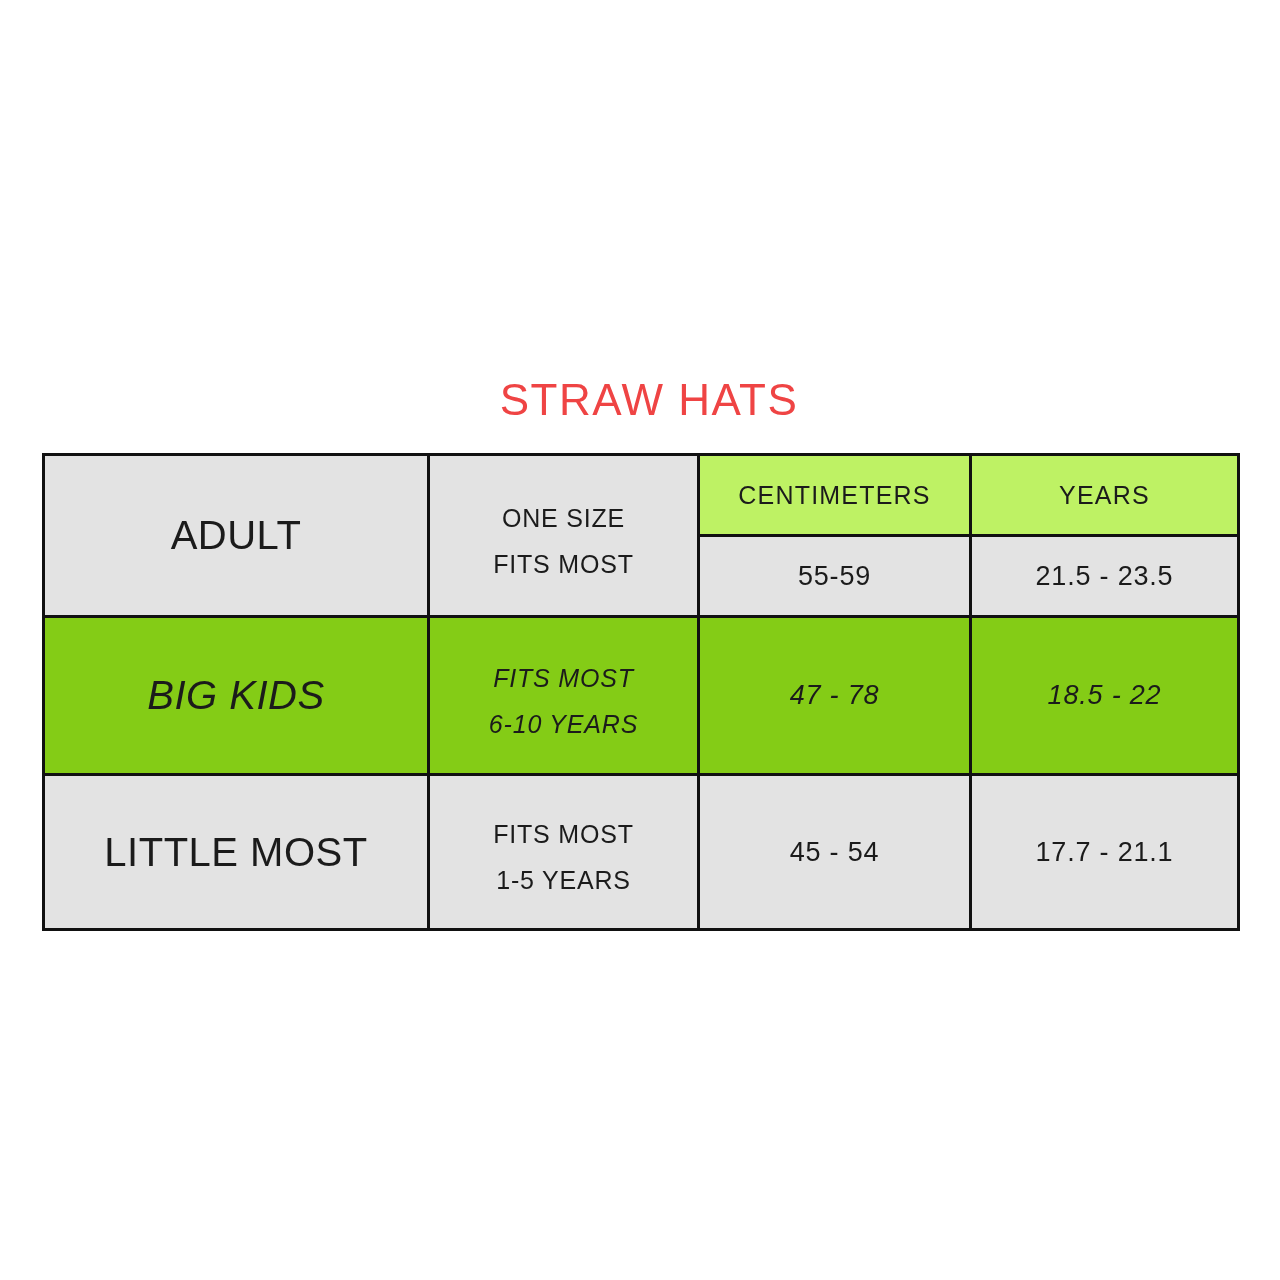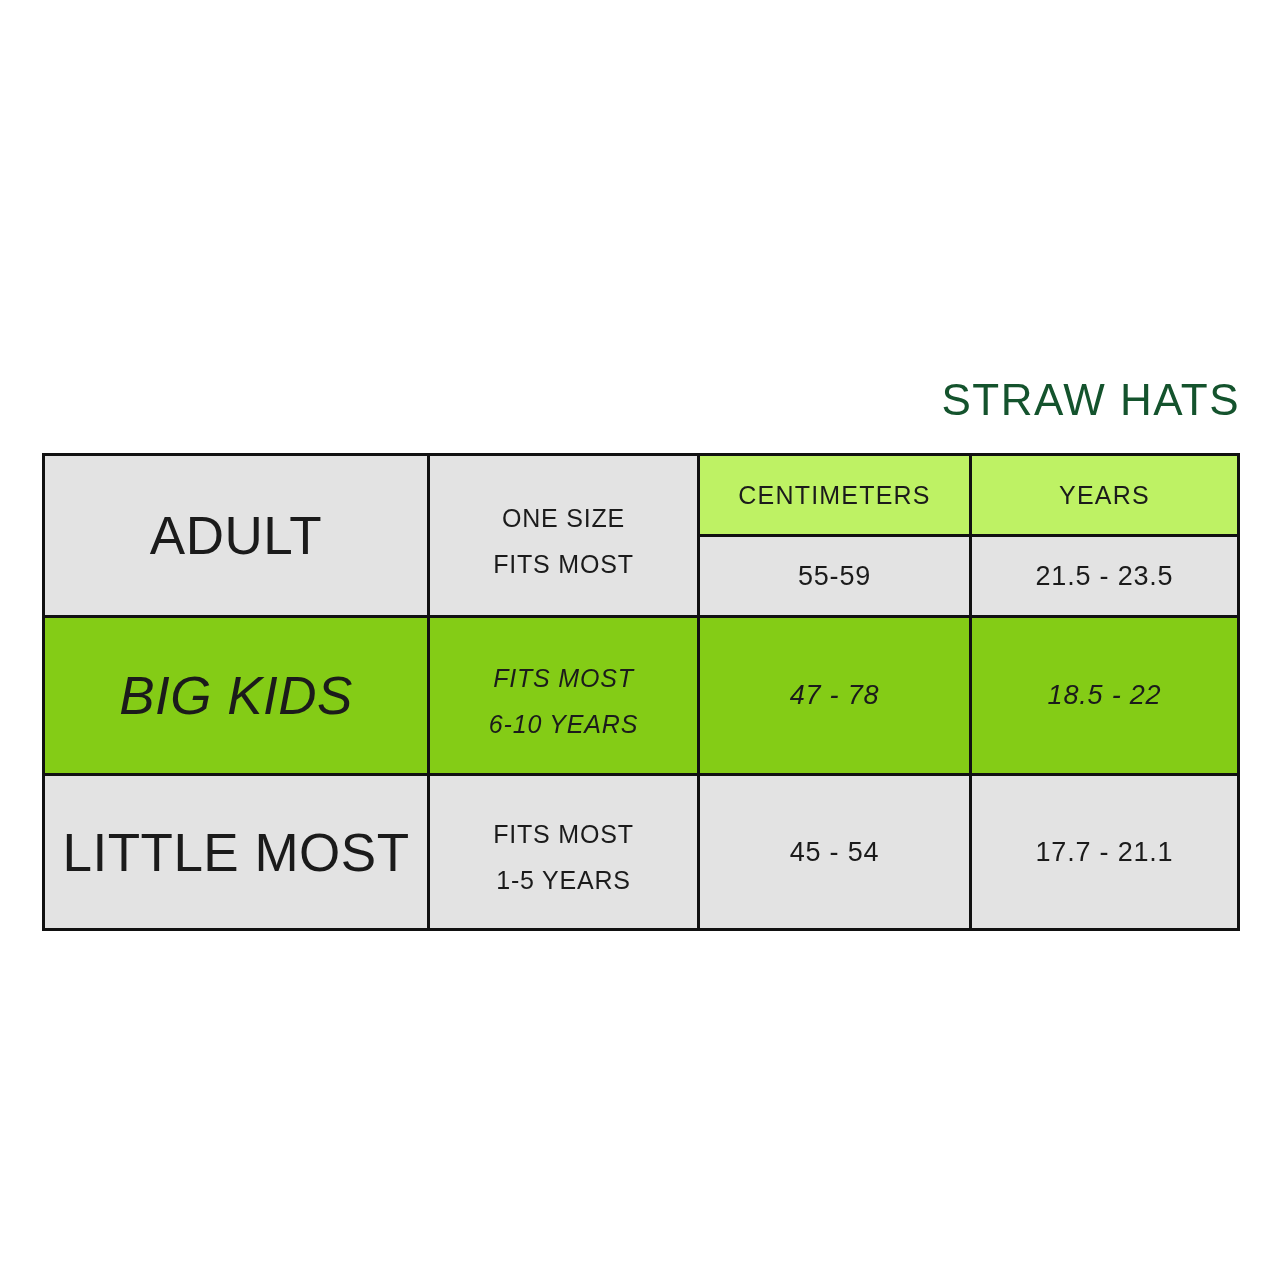--- a/index.html
+++ b/index.html
@@ -20,24 +20,24 @@
   }
 
   .chart-wrap {
     position: absolute;
     left: 40px;
     top: 375px;
     width: 1200px;
   }
 
   .chart-title {
-    text-align: right;
+    text-align: center;
     font-size: 44px;
     letter-spacing: 1.5px;
-    color: #14532d;
+    color: #ef4444;
     font-weight: 400;
     margin: 0 0 28px 0;
     padding-left: 18px;
   }
 
   table.size-table {
     border-collapse: collapse;
     width: 1195px;
     table-layout: fixed;
     margin-left: 2px;
@@ -52,21 +52,21 @@
     font-weight: 400;
   }
 
   
   col.c1 { width: 385px; }
   col.c2 { width: 270px; }
   col.c3 { width: 272px; }
   col.c4 { width: 268px; }
 
   .cat-cell {
-    font-size: 53px;
+    font-size: 40px;
     letter-spacing: 0.5px;
     height: 100%;
   }
 
   .desc-cell {
     font-size: 25px;
     letter-spacing: 0.8px;
     line-height: 1.35;
   }
 

